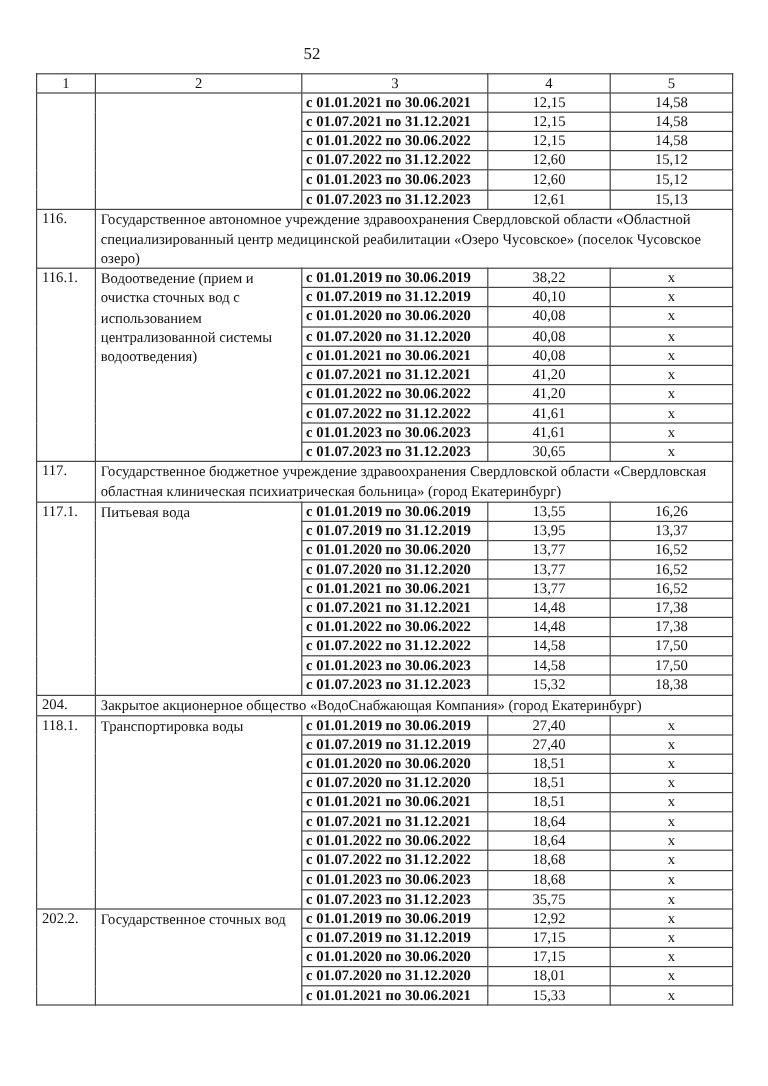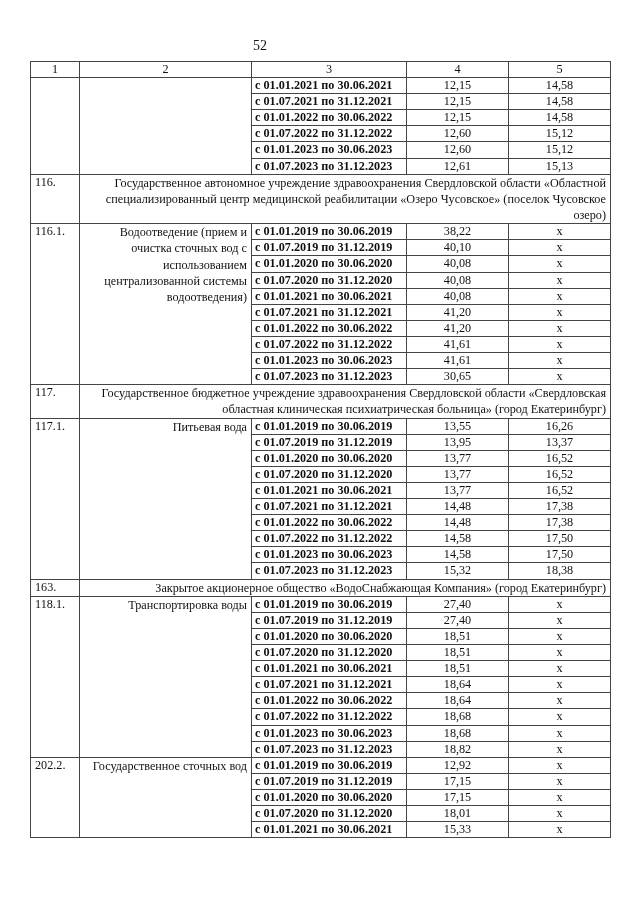--- a/index.html
+++ b/index.html
@@ -8,21 +8,21 @@
   .page-num { position: absolute; top: 38px; left: 0; width: 520px; text-align: center;
               font-size: 14px; line-height: 16px; }
   table { position: absolute; left: 30px; top: 61px; width: 580px;
           border-collapse: collapse; table-layout: fixed; font-size: 12.2px; }
   col.c1 { width: 49px; } col.c2 { width: 172px; } col.c3 { width: 155px; }
   col.c4 { width: 102px; } col.c5 { width: 102px; }
   td { border: 1px solid #444; padding: 0 4px; height: 15.1px; line-height: 15.1px;
        vertical-align: top; white-space: nowrap; overflow: hidden; }
   td.center { text-align: center; }
   td.period { padding-left: 3px; font-weight: bold; }
-  td.wrap { white-space: normal; line-height: 16.2px; text-align: right; }
+  td.wrap { white-space: normal; line-height: 16.2px; }
   tr.hdr td { text-align: center; }
 </style>
 </head>
 <body>
 
 <div class="page-num">52</div>
 
 <table>
   <colgroup>
       <col class="c1">
@@ -177,21 +177,21 @@
         <td class="period">с 01.01.2023 по 30.06.2023</td>
         <td class="center">14,58</td>
         <td class="center">17,50</td>
       </tr>
       <tr>
         <td class="period">с 01.07.2023 по 31.12.2023</td>
         <td class="center">15,32</td>
         <td class="center">18,38</td>
       </tr>
       <tr>
-        <td>163.</td>
+        <td>204.</td>
         <td class="wrap" colspan="4">Закрытое акционерное общество «ВодоСнабжающая Компания» (город Екатеринбург)</td>
       </tr>
       <tr>
         <td rowspan="10">118.1.</td>
         <td rowspan="10" class="wrap">Транспортировка воды</td>
         <td class="period">с 01.01.2019 по 30.06.2019</td>
         <td class="center">27,40</td>
         <td class="center">x</td>
       </tr>
       <tr>
@@ -229,21 +229,21 @@
         <td class="center">18,68</td>
         <td class="center">x</td>
       </tr>
       <tr>
         <td class="period">с 01.01.2023 по 30.06.2023</td>
         <td class="center">18,68</td>
         <td class="center">x</td>
       </tr>
       <tr>
         <td class="period">с 01.07.2023 по 31.12.2023</td>
-        <td class="center">18,82</td>
+        <td class="center">35,75</td>
         <td class="center">x</td>
       </tr>
       <tr>
         <td rowspan="5">202.2.</td>
         <td rowspan="5" class="wrap">Государственное сточных вод</td>
         <td class="period">с 01.01.2019 по 30.06.2019</td>
         <td class="center">12,92</td>
         <td class="center">x</td>
       </tr>
       <tr>

